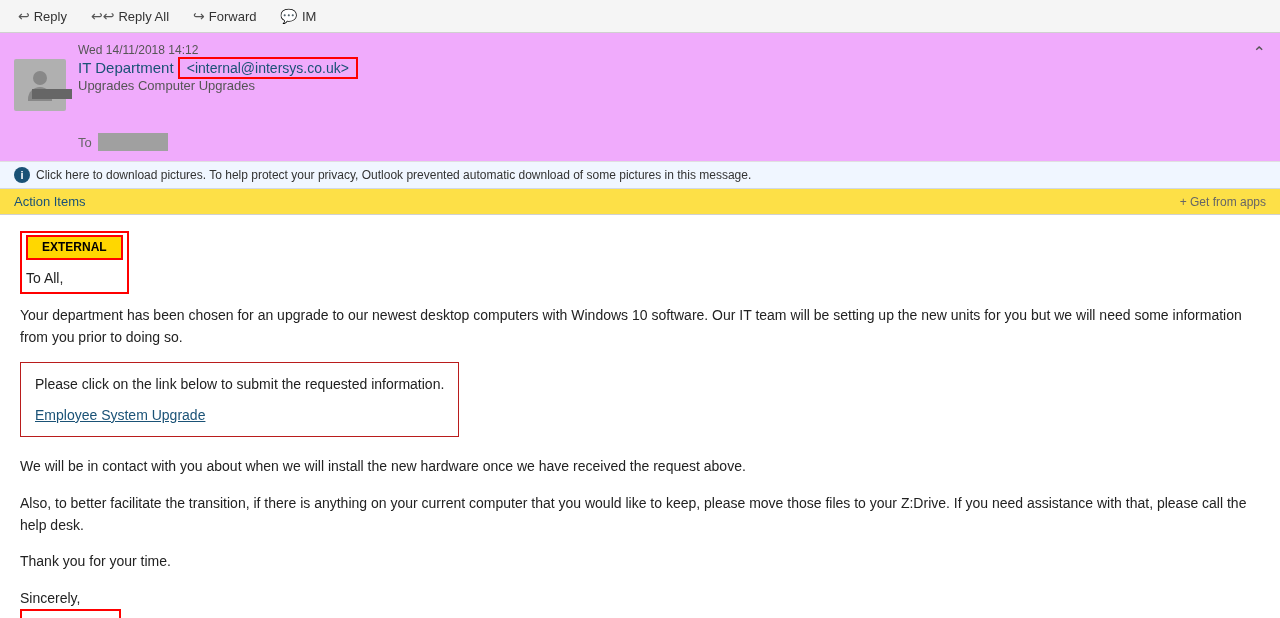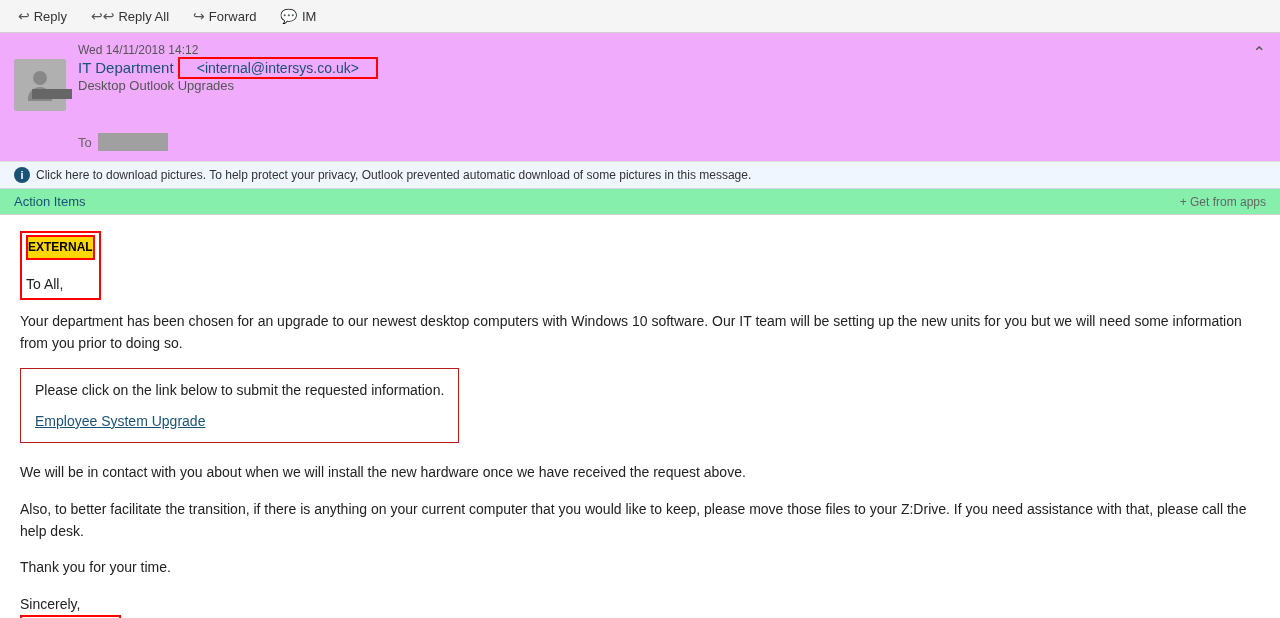--- a/index.html
+++ b/index.html
@@ -96,21 +96,21 @@
       margin-bottom: 2px;
     }
     .header-sender {
       font-size: 15px;
       color: #1a5276;
       margin-bottom: 2px;
     }
     .sender-email {
       color: #1a5276;
       border: 2px solid red;
-      padding: 1px 17px;
+      padding: 1px 7px;
       font-size: 14px;
     }
     .header-subject {
       font-size: 13px;
       color: #555;
       margin-bottom: 4px;
     }
     .header-to {
       display: flex;
       align-items: center;
@@ -159,21 +159,21 @@
       flex-shrink: 0;
       font-weight: bold;
     }
 
     
     .action-bar {
       display: flex;
       align-items: center;
       justify-content: space-between;
       padding: 5px 14px;
-      background: #86efac;
+      background: #fde047;
       border-bottom: 1px solid #d0d0d0;
     }
     .action-label {
       font-size: 13px;
       color: #1a5276;
     }
     .get-more-apps {
       font-size: 12px;
       color: #666;
       cursor: pointer;
@@ -185,23 +185,23 @@
       font-size: 14px;
       line-height: 1.6;
       color: #222;
     }
     .external-badge {
       display: inline-block;
       background: #FFD700;
       color: #000;
       font-weight: bold;
       font-size: 12px;
-      padding: 1px 0;
+      padding: 1px 14px;
       border: 2px solid red;
-      margin-bottom: 13px;
+      margin-bottom: 7px;
     }
     .external-block {
       border: 2px solid red;
       display: inline-block;
       padding: 2px 4px;
       margin-bottom: 10px;
     }
 
     .para { margin-bottom: 14px; }
     .link-box {
@@ -254,21 +254,21 @@
     <div class="avatar-person">
       <div class="avatar-name-bar"></div>
     </div>
   </div>
   <div class="header-info">
     <div class="header-date">Wed 14/11/2018 14:12</div>
     <div class="header-sender">
       <span>IT Department</span>
       <span class="sender-email">&lt;internal@intersys.co.uk&gt;</span>
     </div>
-    <div class="header-subject">Desktop Outlook Upgrades</div>
+    <div class="header-subject">Upgrades Computer Upgrades</div>
     <div class="header-to">
       <span class="to-label">To</span>
       <span class="to-box"></span>
     </div>
   </div>
   <span class="collapse-btn">⌃</span>
 </div>
 
 <div class="privacy-notice">
   <span class="info-icon">i</span>

